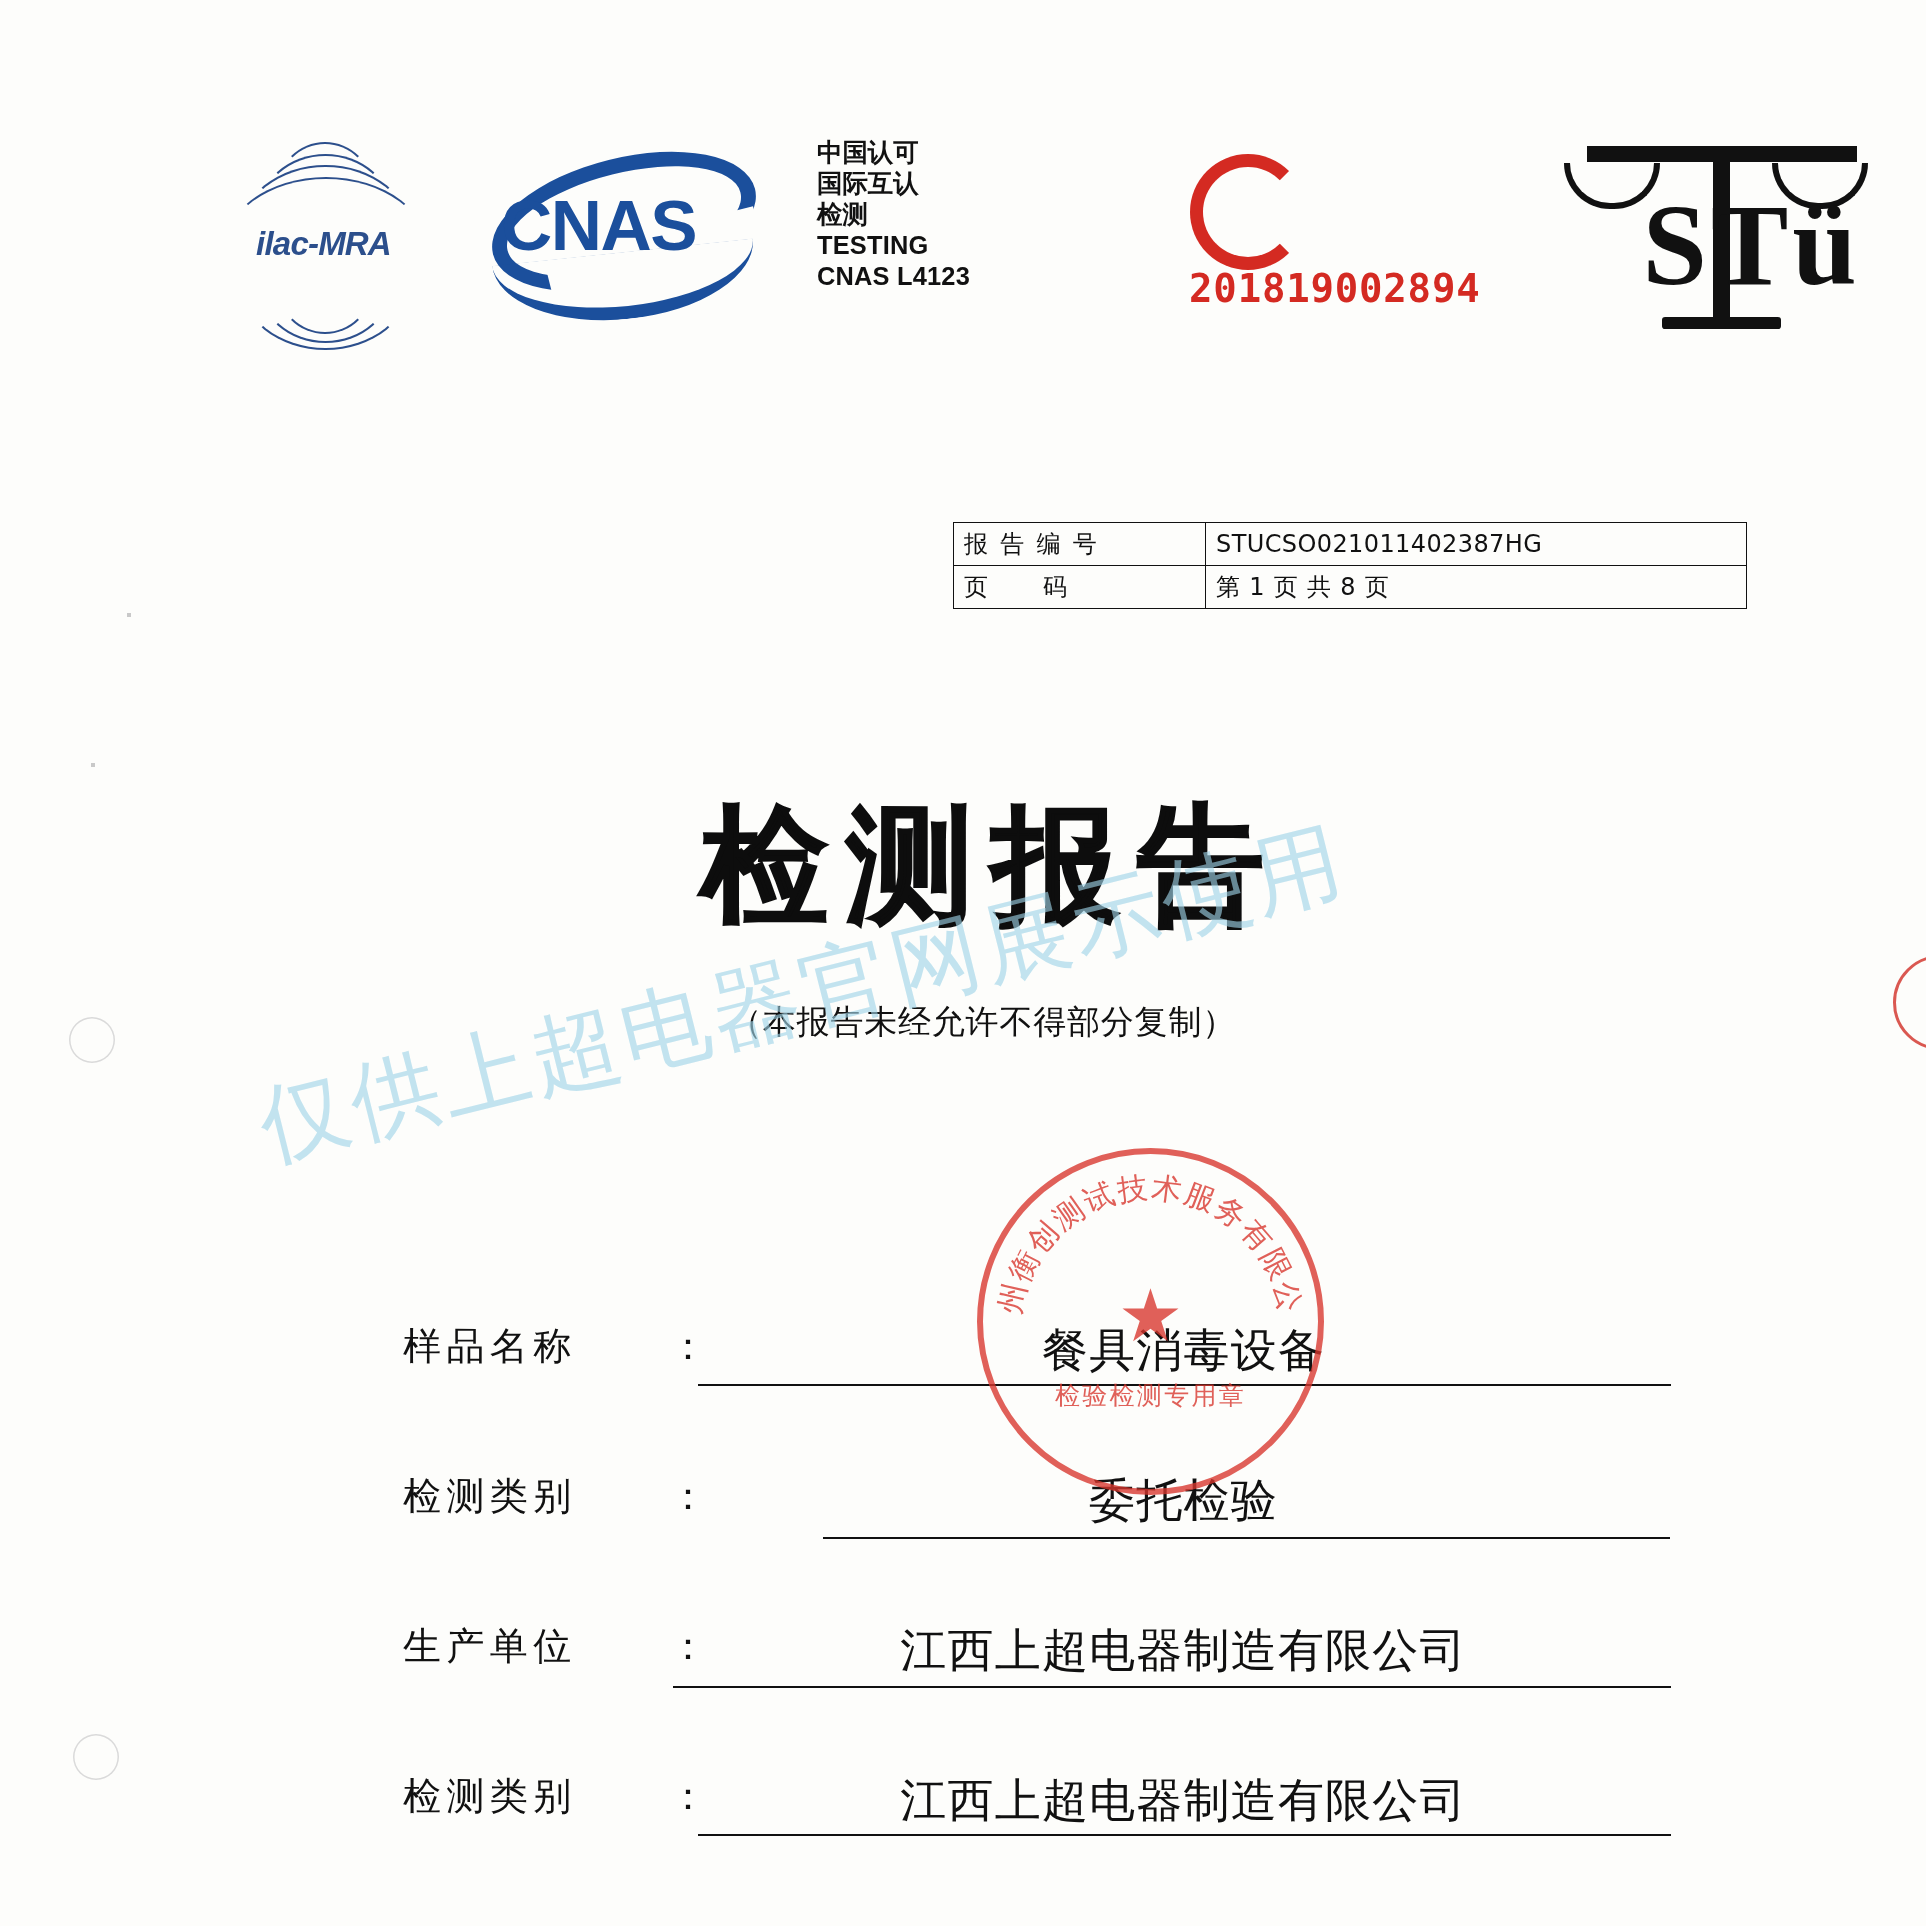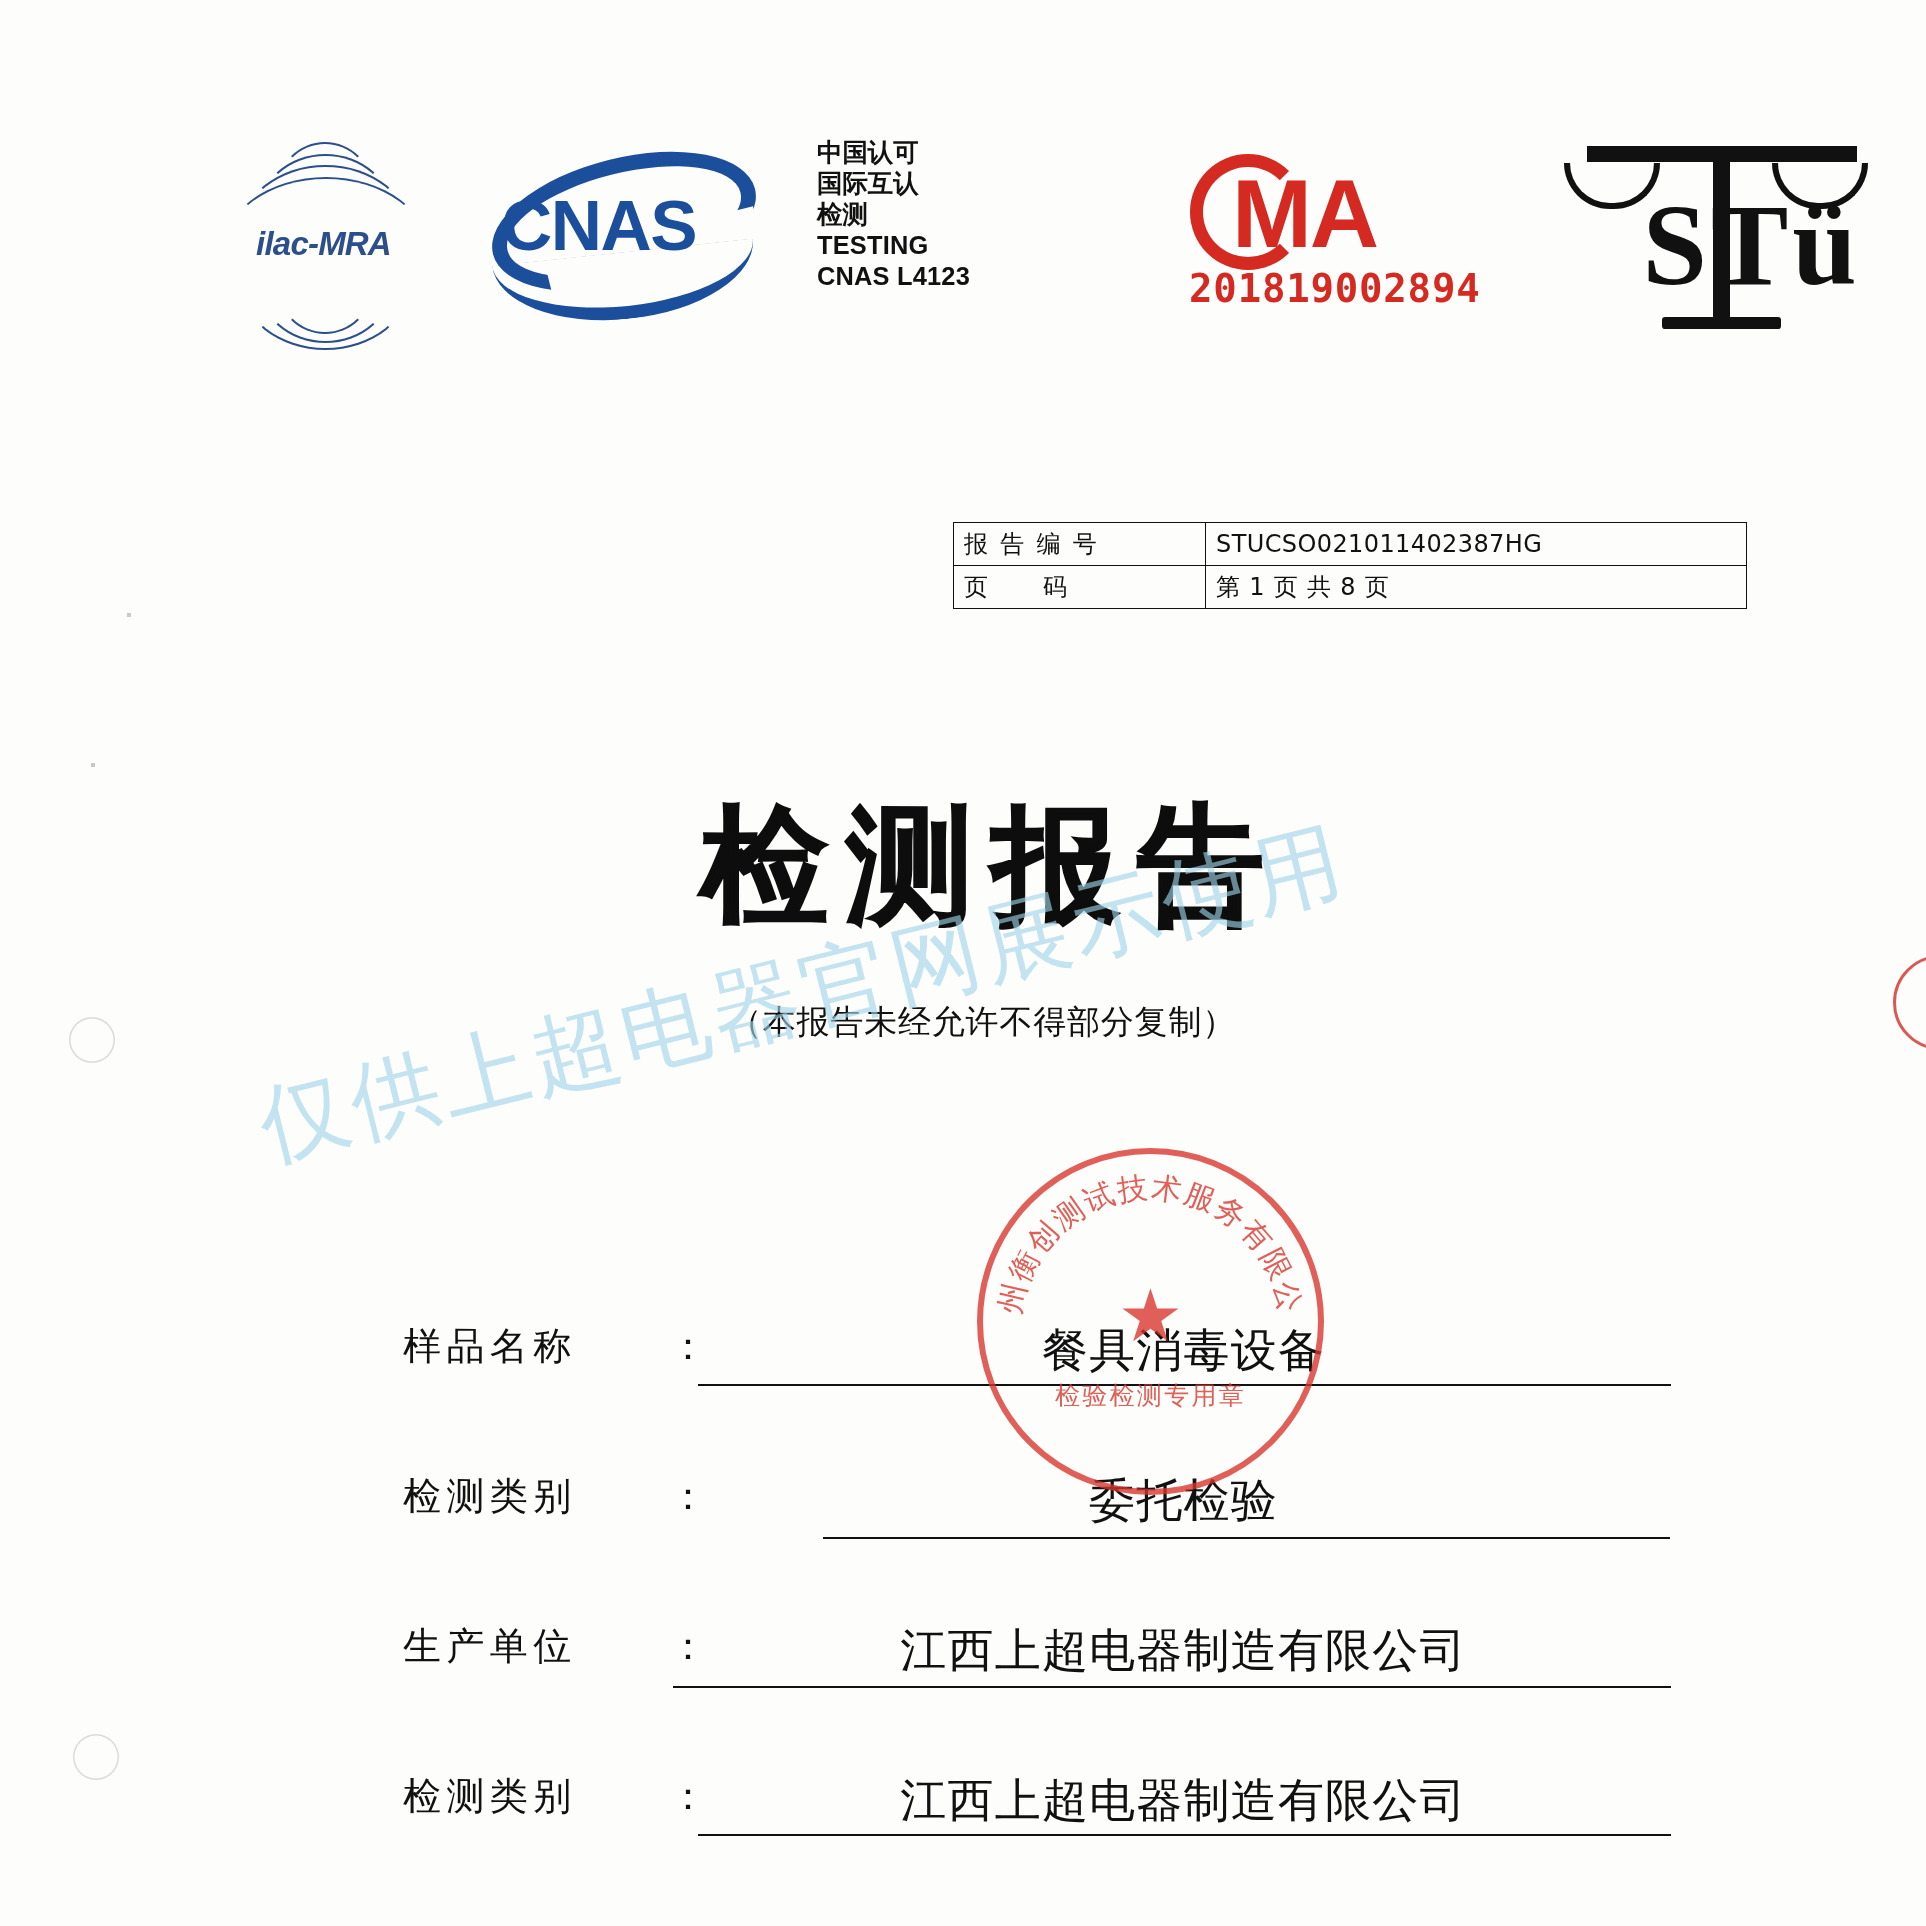--- a/index.html
+++ b/index.html
@@ -456,21 +456,20 @@
     <div class="cntext">
       <div>中国认可</div>
       <div>国际互认</div>
       <div>检测</div>
       <div class="en">TESTING</div>
       <div class="en">CNAS L4123</div>
     </div>
 
     <div class="cma">
       <div class="cma-c"></div>
-      <div class="cma-letters">MA</div>
       <div class="cma-num">201819002894</div>
     </div>
 
     <div class="stu">
       <div class="bar"></div>
       <div class="stem"></div>
       <div class="base"></div>
       <div class="pan panl"></div>
       <div class="pan panr"></div>
       <div class="glyphs">STü</div>

